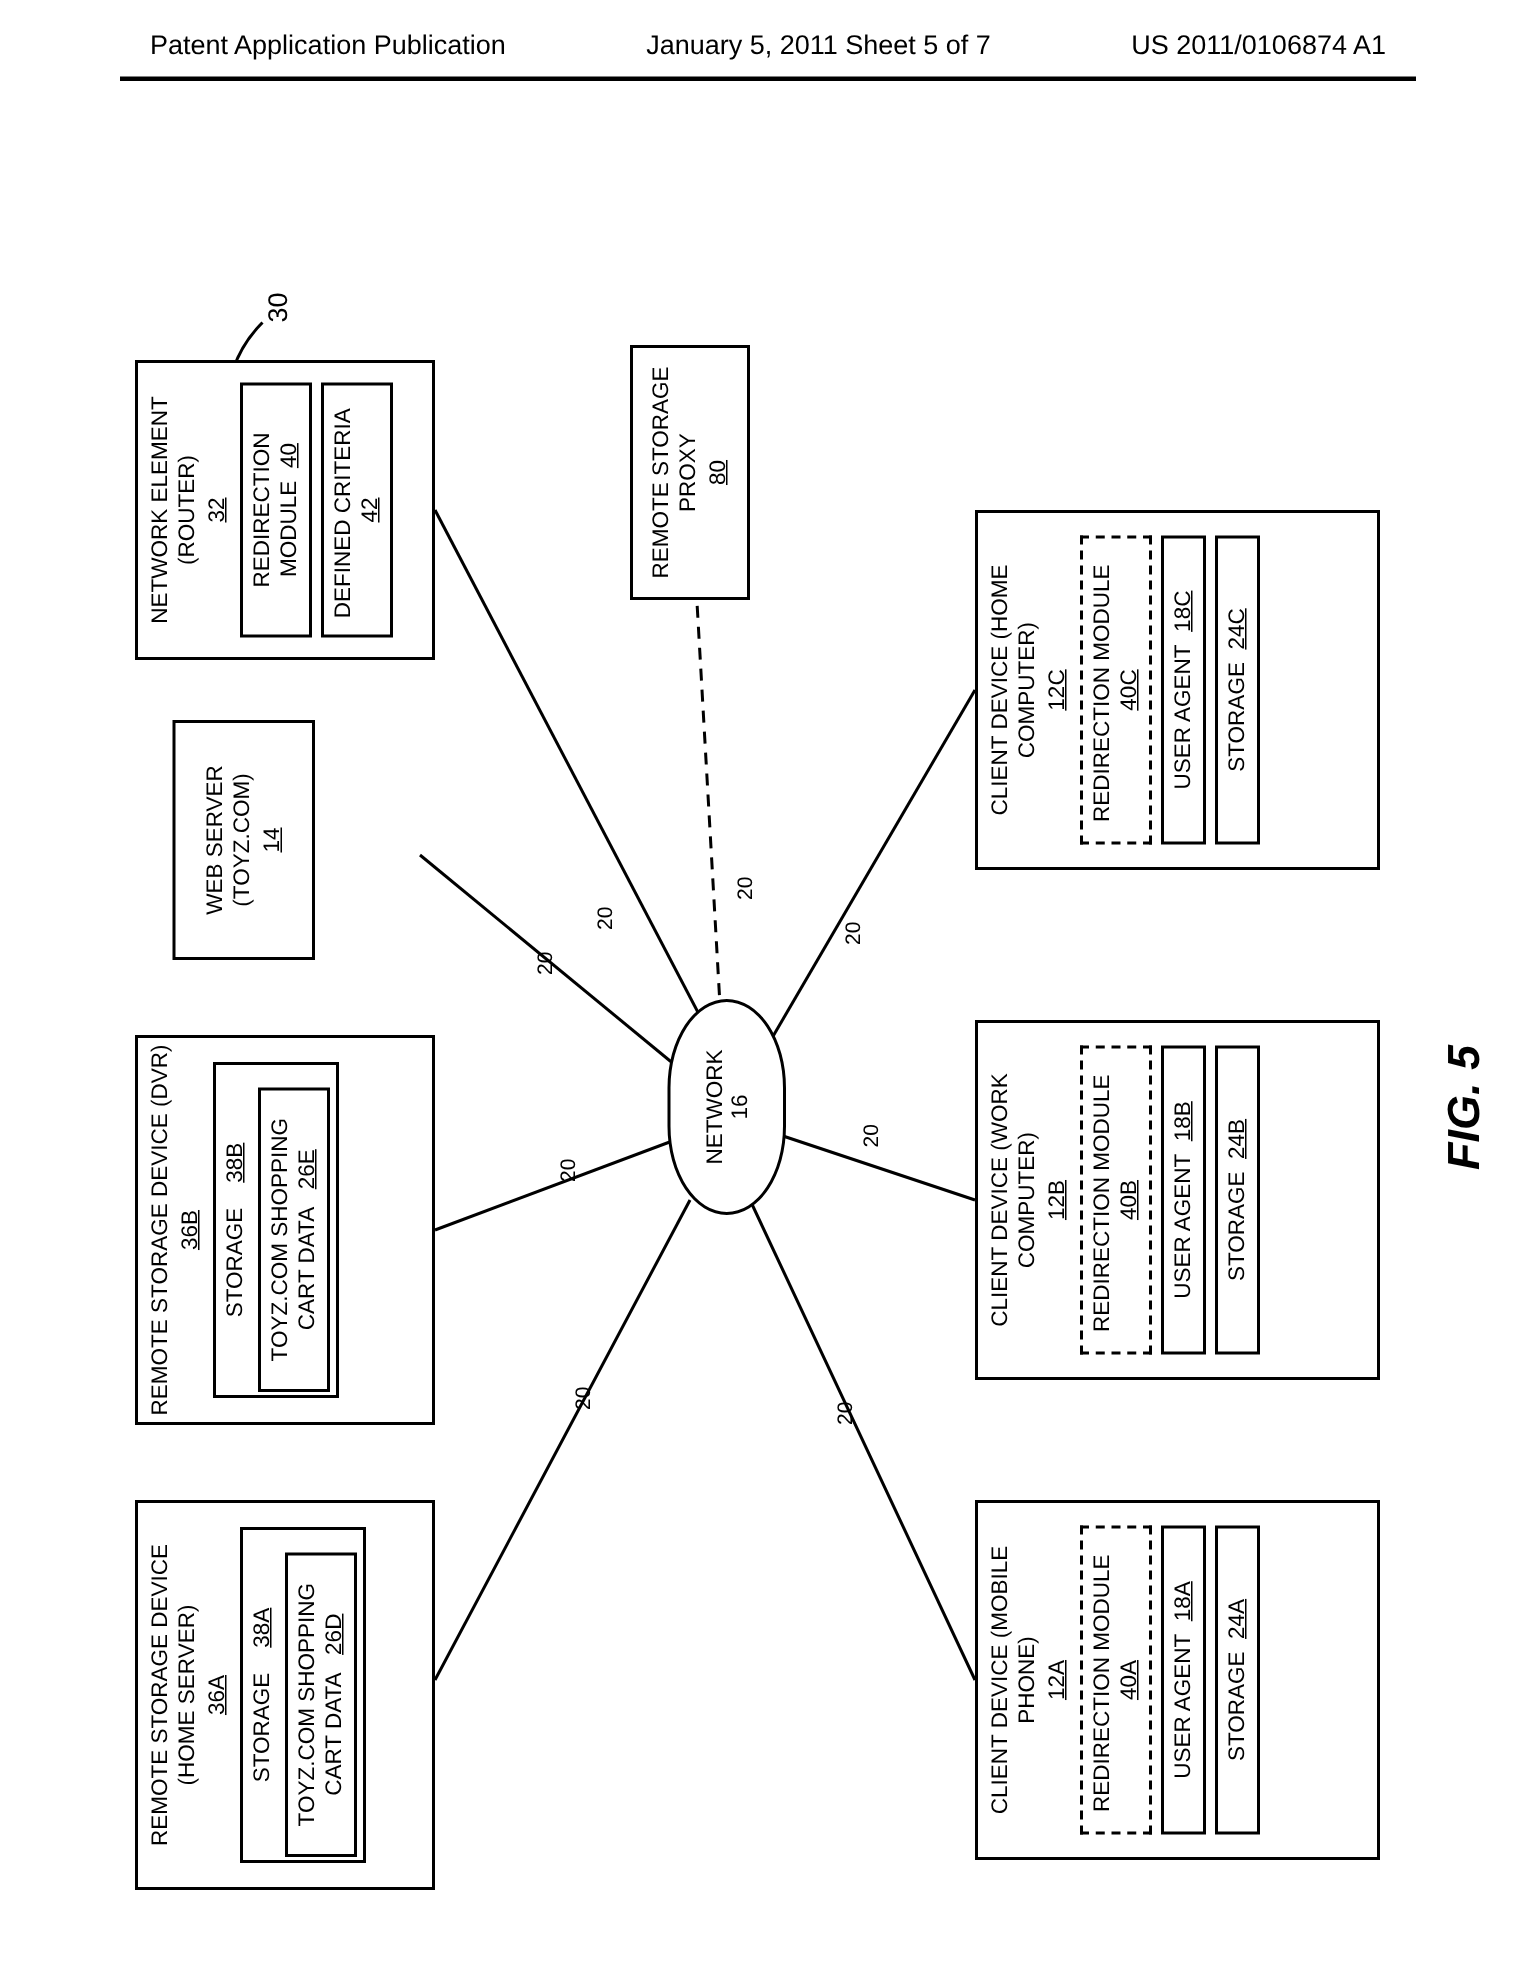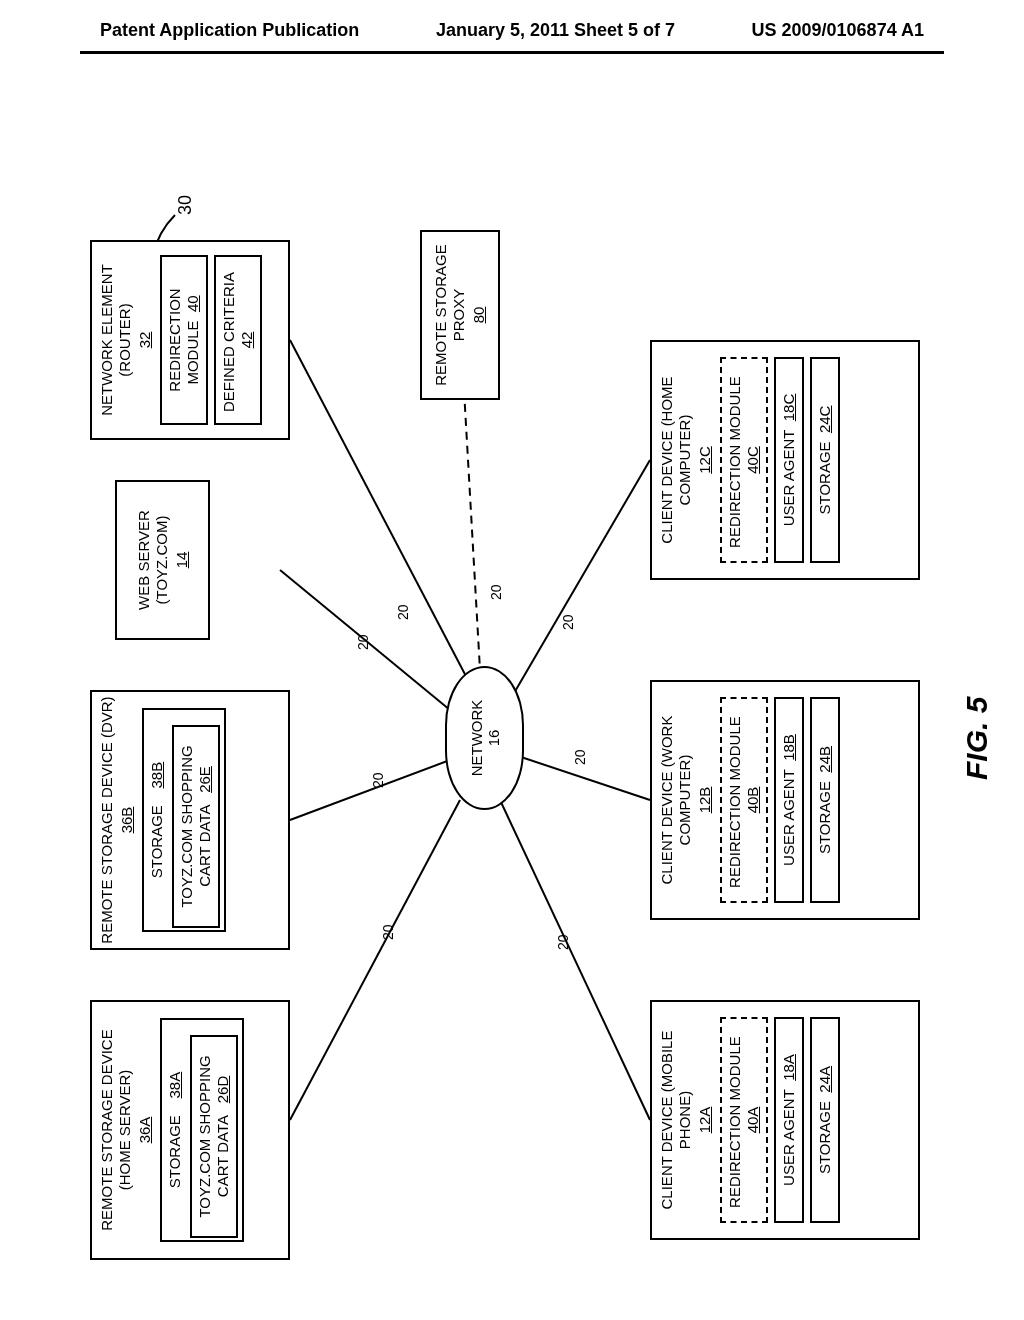--- a/index.html
+++ b/index.html
@@ -11,21 +11,21 @@
     width: 1024px;
     height: 1320px;
     position: relative;
     overflow: hidden;
   }
   .header {
     display: flex;
     justify-content: space-between;
     align-items: center;
     padding: 20px 100px 10px 100px;
-    font-weight: bold;
+    font-weight: normal;
     font-size: 18px;
   }
   .rule {
     border: none;
     border-top: 3px solid #000;
     margin: 0 80px;
   }
   .figure-area {
     position: absolute;
     left: 0;
@@ -106,21 +106,21 @@
     position: absolute;
     font-size: 18px;
   }
 </style>
 </head>
 <body>
 
 <div class="header">
   <span>Patent Application Publication</span>
   <span>January 5, 2011   Sheet 5 of 7</span>
-  <span>US 2009/0106874 A1</span>
+  <span>US 2011/0106874 A1</span>
 </div>
 <hr class="rule">
 
 <div class="figure-area">
   <div class="rot">
 
     <svg class="wires">
 
       <line x1="200" y1="290" x2="520" y2="460" stroke="#000" stroke-width="2"></line>
       <line x1="500" y1="290" x2="560" y2="450" stroke="#000" stroke-width="2"></line>

